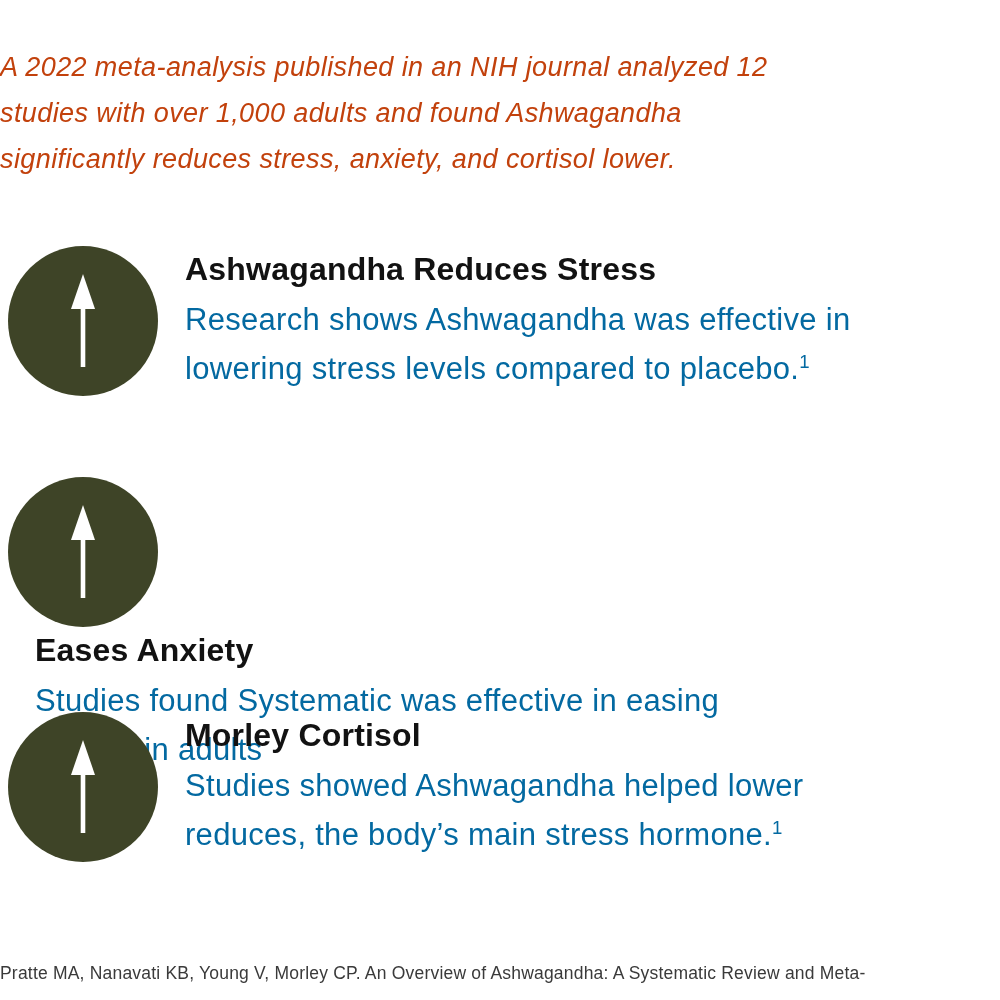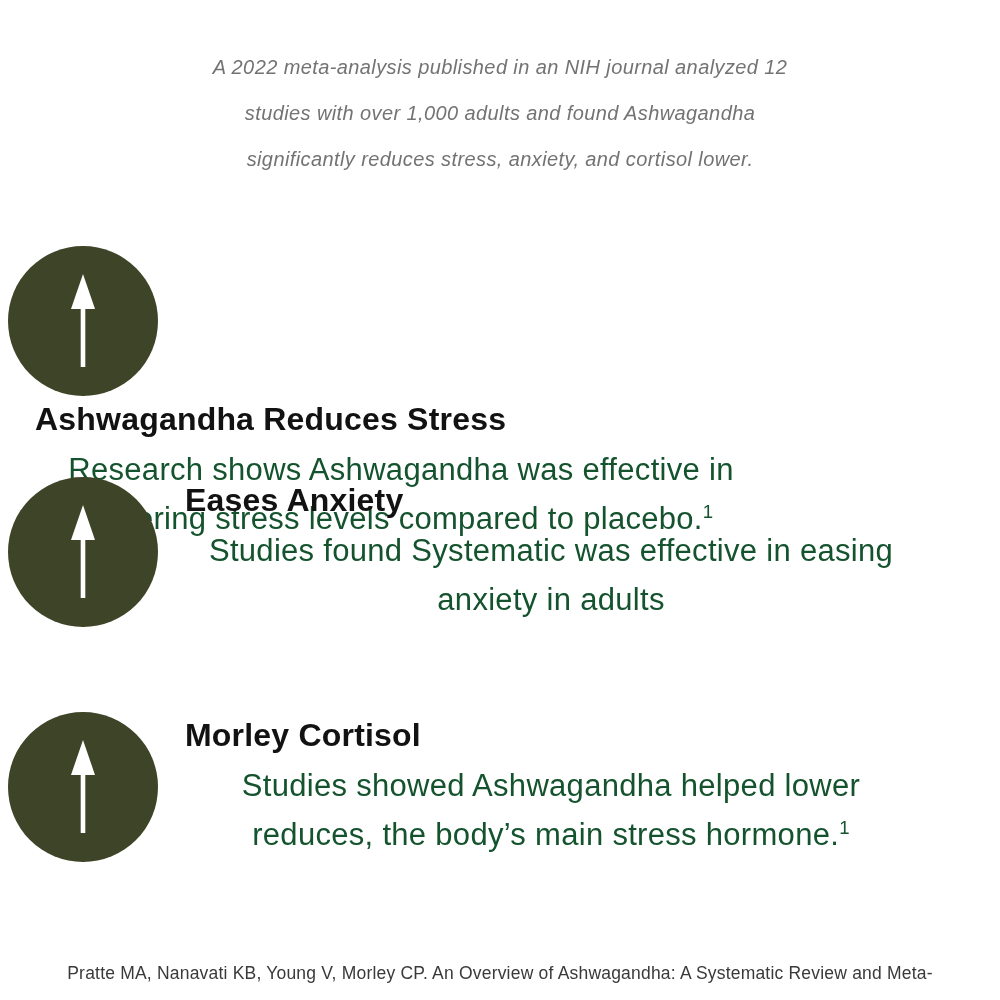--- a/index.html
+++ b/index.html
@@ -14,38 +14,38 @@
     position: absolute;
     inset: 0;
     background: #ffffff;
   }
   
   .header {
     position: absolute;
     top: 44px;
     left: 0;
     right: 0;
-    text-align: center;
+    text-align: left;
     font-style: italic;
-    font-size: 20px;
+    font-size: 27px;
     line-height: 46px;
     letter-spacing: 0.4px;
-    color: #737373;
+    color: #c2410c;
   }
   .header .line { display: block; }
 
   
   .section {
     position: absolute;
     left: 8px;
     display: flex;
     align-items: flex-start;
   }
-  .section-1 { top: 246px; flex-direction: column; }
-  .section-2 { top: 477px; }
+  .section-1 { top: 246px; }
+  .section-2 { top: 477px; flex-direction: column; }
   .section-3 { top: 712px; }
 
   .icon-circle {
     width: 150px;
     height: 150px;
     border-radius: 50%;
     background: #3e4427;
     flex: 0 0 150px;
     display: flex;
     align-items: center;
@@ -62,38 +62,37 @@
     font-size: 32px;
     line-height: 40px;
     font-weight: bold;
     color: #121212;
     letter-spacing: 0.2px;
   }
   .section-body {
     margin-top: 6px;
     font-size: 31px;
     line-height: 49px;
-    color: #14532d;
+    color: #0369a1;
     letter-spacing: 0.3px;
     max-width: 732px;
-    text-align: center;
   }
   .section-body sup {
     font-size: 60%;
     line-height: 0;
     vertical-align: super;
   }
 
   
   .footer {
     position: absolute;
     bottom: 13px;
     left: 0;
     right: 0;
-    text-align: center;
+    text-align: left;
     font-size: 17.5px;
     line-height: 27px;
     color: #3a3a3a;
     letter-spacing: 0.2px;
   }
   .footer .line { display: block; white-space: nowrap; }
 </style>
 </head>
 <body>
 

